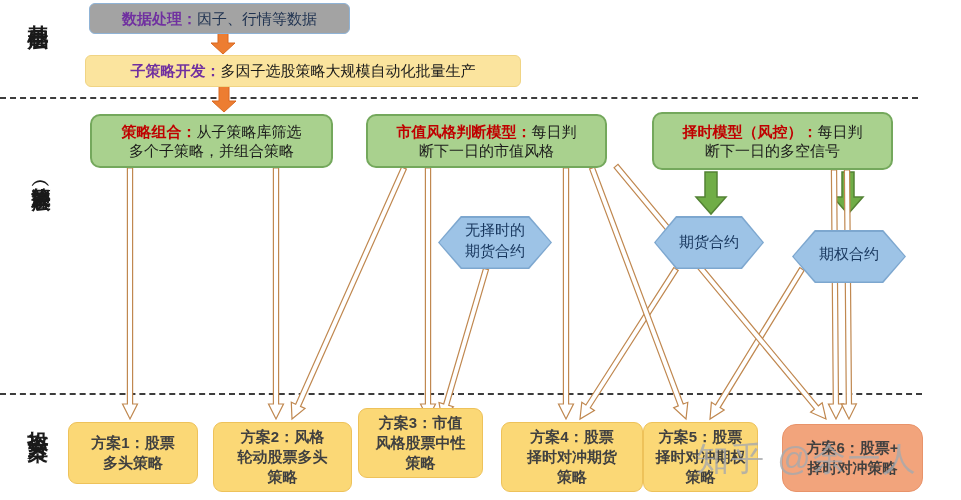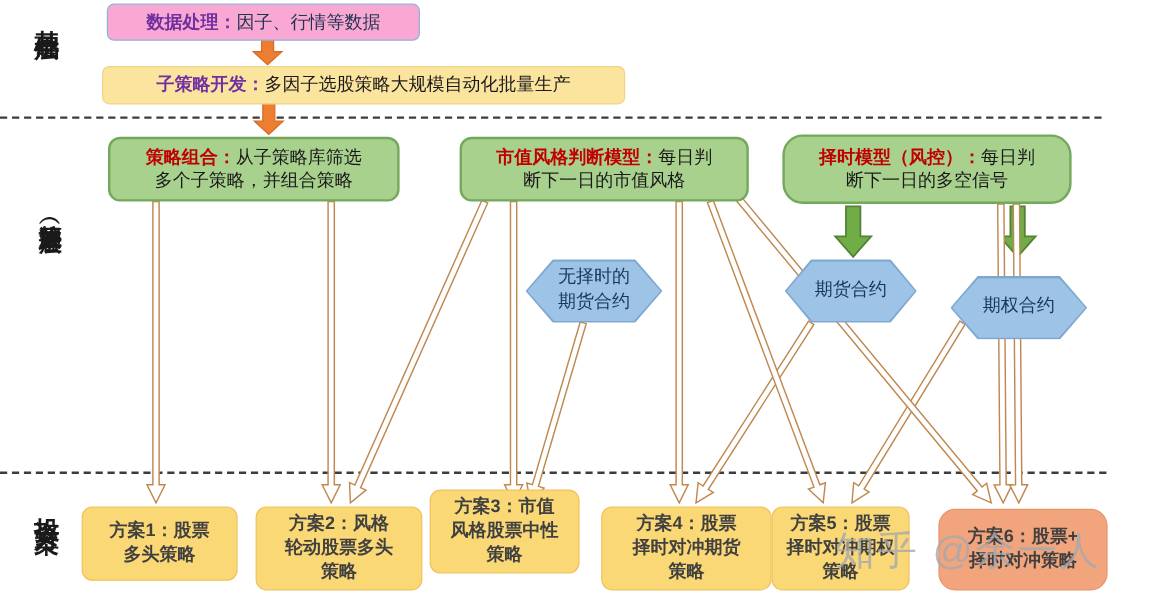--- a/index.html
+++ b/index.html
@@ -5,21 +5,21 @@
   html,body{margin:0;padding:0;background:#fff;}
   #canvas{position:relative;width:961px;height:500px;background:#fff;overflow:hidden;
           font-family:"Liberation Sans","DejaVu Sans",sans-serif;}
   .abs{position:absolute;}
   .vlabel{writing-mode:vertical-rl;text-orientation:mixed;font-weight:bold;color:#1a1a1a;
           letter-spacing:3px;z-index:3;}
   .dashline{border-top:2px dashed #3c3c3c;height:0;z-index:0;}
   #arrows{position:absolute;left:0;top:0;z-index:1;}
   .box{display:flex;align-items:center;justify-content:center;text-align:center;
        white-space:pre-line;z-index:2;box-sizing:border-box;line-height:1.3;}
-  .blue-box{background:#f9a8d4;border:1px solid #8fb3d6;border-radius:6px;font-size:15px;}
+  .blue-box{background:#a3a3a3;border:1px solid #8fb3d6;border-radius:6px;font-size:15px;}
   .yellow-box{background:#fbe49e;border:1px solid #f0d484;border-radius:6px;font-size:15px;text-align:right;}
   .green-box{background:#a9d18e;border:2px solid #74a85c;border-radius:10px;font-size:15px;color:#1a1a1a;}
   .hd-purple{color:#7030a0;font-weight:bold;}
   .hd-red{color:#c00000;font-weight:bold;}
   .body-dark{color:#1f3250;}
   .body-black{color:#1a1a1a;}
   .hex-outer{background:#7da7cf;clip-path:polygon(20% 0,80% 0,100% 50%,80% 100%,20% 100%,0% 50%);z-index:2;}
   .hex-inner{position:absolute;left:1.5px;top:1.5px;right:1.5px;bottom:1.5px;background:#9dc3e6;
              clip-path:polygon(20% 0,80% 0,100% 50%,80% 100%,20% 100%,0% 50%);
              display:flex;align-items:center;justify-content:center;text-align:center;
@@ -65,25 +65,25 @@
     <span><span class="hd-purple">数据处理：</span><span class="body-dark">因子、行情等数据</span></span>
   </div>
   <div class="abs box yellow-box" style="left:85px;top:55px;width:436px;height:32px;">
     <span><span class="hd-purple">子策略开发：</span><span class="body-black">多因子选股策略大规模自动化批量生产</span></span>
   </div>
 
   <div class="abs box green-box" style="left:90px;top:114px;width:243px;height:54px;">
     <span><span class="hd-red">策略组合：</span><span class="body-black">从子策略库筛选
 多个子策略，并组合策略</span></span>
   </div>
-  <div class="abs box green-box" style="left:383px;top:114px;width:241px;height:54px;">
+  <div class="abs box green-box" style="left:366px;top:114px;width:241px;height:54px;">
     <span><span class="hd-red">市值风格判断模型：</span><span class="body-black">每日判
 断下一日的市值风格</span></span>
   </div>
-  <div class="abs box green-box" style="left:652px;top:112px;width:241px;height:58px;border-radius:17px;">
+  <div class="abs box green-box" style="left:652px;top:112px;width:241px;height:58px;">
     <span><span class="hd-red">择时模型（风控）：</span><span class="body-black">每日判
 断下一日的多空信号</span></span>
   </div>
 
   <div class="abs hex-outer" style="left:438px;top:216px;width:114px;height:53px;font-family:Liberation Mono, monospace;">
     <div class="hex-inner">无择时的
 期货合约</div>
   </div>
   <div class="abs hex-outer" style="left:654px;top:216px;width:110px;height:53px;">
     <div class="hex-inner">期货合约</div>

